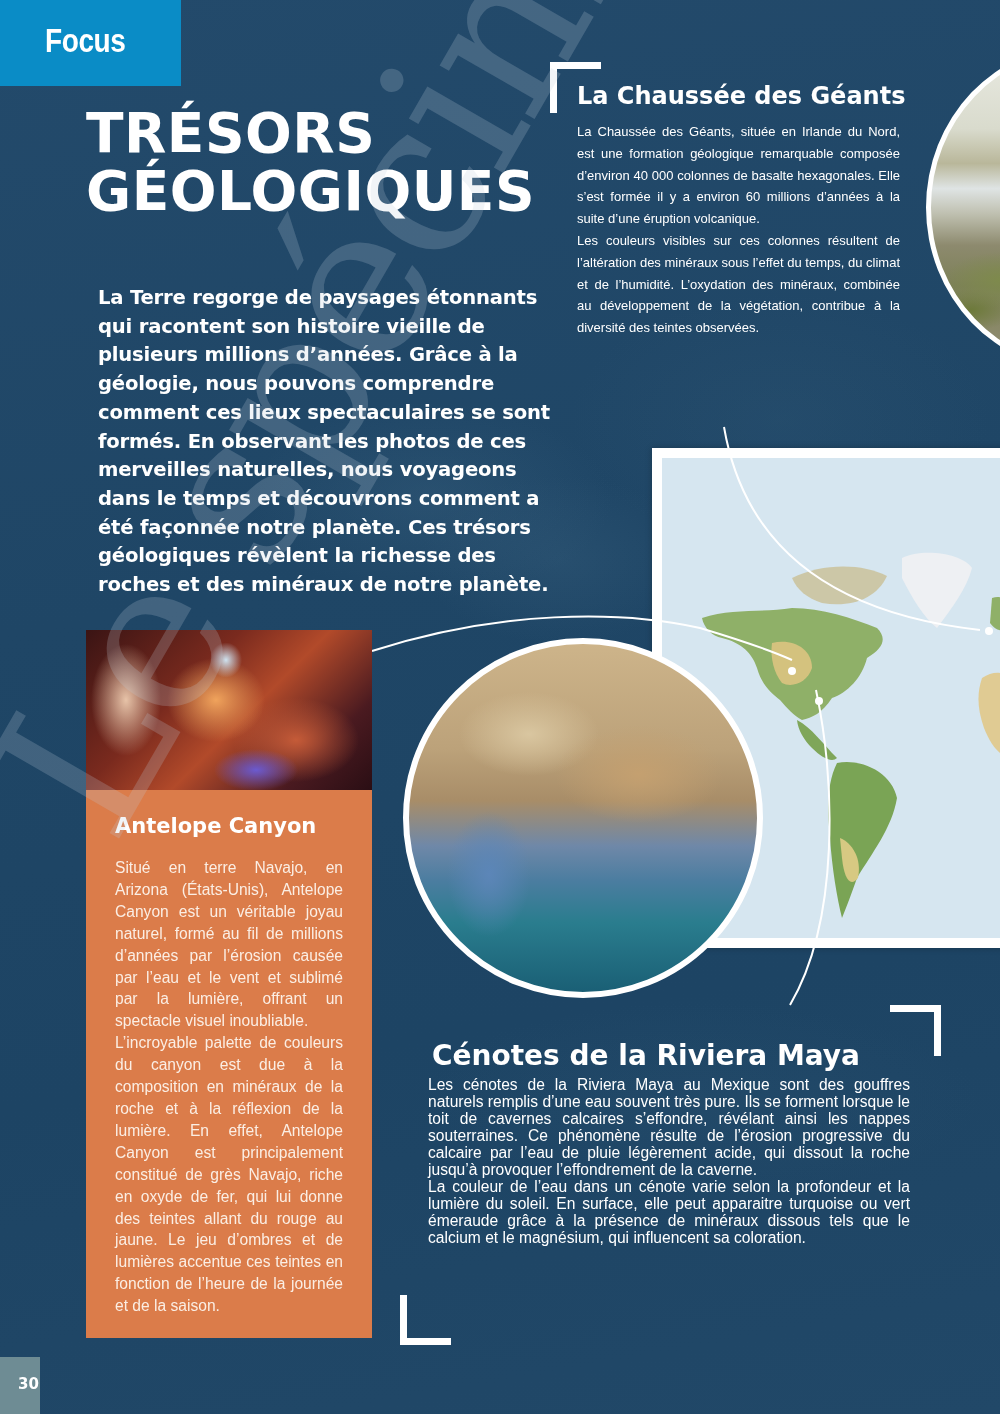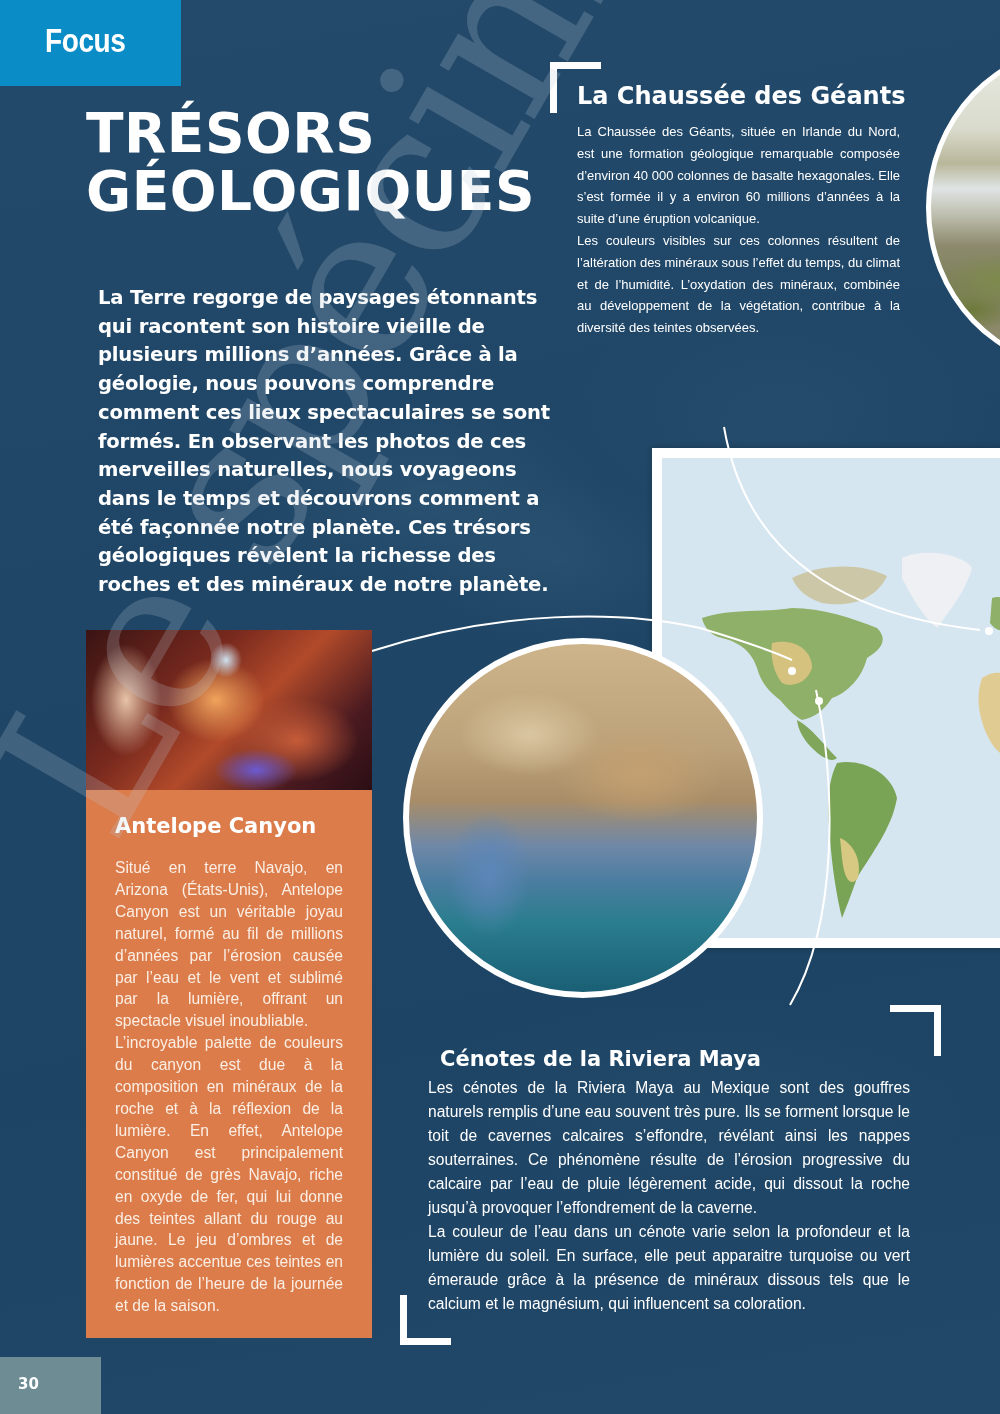--- a/index.html
+++ b/index.html
@@ -100,36 +100,35 @@
     position:absolute; left:403px; top:638px; width:360px; height:360px;
     border-radius:50%; border:6px solid #fff; box-sizing:border-box; overflow:hidden;
     background:
       radial-gradient(ellipse 60px 90px at 80px 230px, #5c86b8, transparent 70%),
       radial-gradient(ellipse 120px 70px at 230px 130px, #c4a070, transparent 70%),
       radial-gradient(ellipse 100px 60px at 120px 90px, #d9c6a0, transparent 70%),
       linear-gradient(180deg, #cdb48a 0%, #bca27a 30%, #a88d68 45%, #6f88a8 58%, #4b7da0 68%, #2a7d8e 80%, #1a5f75 100%);
   }
 
   .cenotes-title {
-    position:absolute; left:428px; top:1035px; margin:12px;
-    font-family:"DejaVu Sans", sans-serif; font-weight:bold; font-size:21px;
+    position:absolute; left:428px; top:1035px; margin:4px;
+    font-family:"DejaVu Sans", sans-serif; font-weight:bold; font-size:28px;
   }
   .cenotes-body {
     position:absolute; left:428px; top:1076px; width:482px;
-    font-family:"Liberation Sans", sans-serif; font-size:15.6px; line-height:24px;
+    font-family:"Liberation Sans", sans-serif; font-size:15.6px; line-height:17px;
     text-align:justify;
   }
   .cenotes-body p.last { text-align-last:left; }
 
   .curves { position:absolute; left:0; top:0; pointer-events:none; }
 
   .page-num {
-    position:absolute; left:0; top:1357px; width:73px; height:57px;
+    position:absolute; left:0; top:1357px; width:40px; height:57px;
     background:#6e8c94;
-    padding-left:28px;
   }
   .page-num span {
     position:absolute; left:18px; top:18px; font-size:15px; font-weight:bold;
     font-family:"DejaVu Sans", sans-serif;
   }
   .watermark {
     position:absolute; left:-40px; top:760px; width:1400px;
     transform:rotate(-60deg); transform-origin:left top;
     font-family:"DejaVu Serif", serif; font-size:210px; line-height:1;
     color:rgba(190,205,220,0.22); white-space:nowrap; pointer-events:none;

